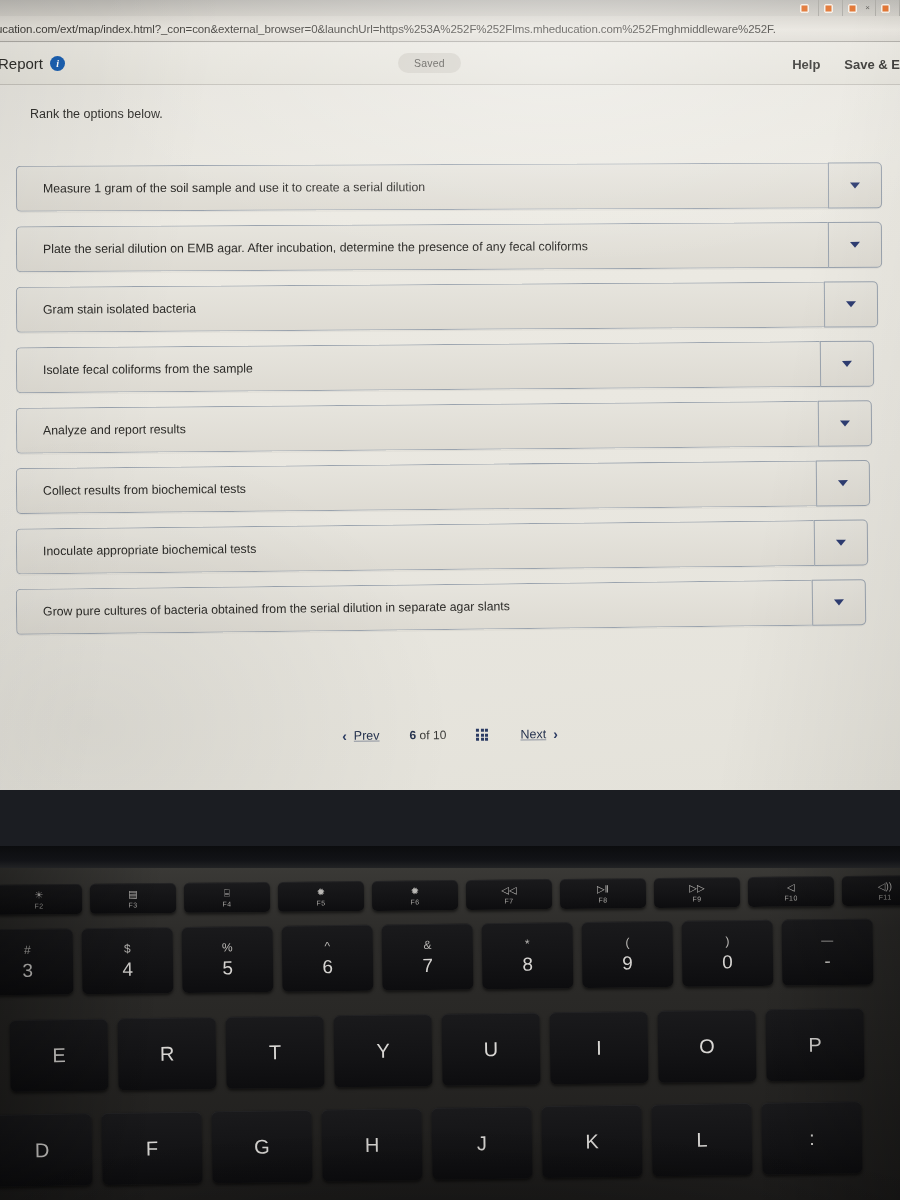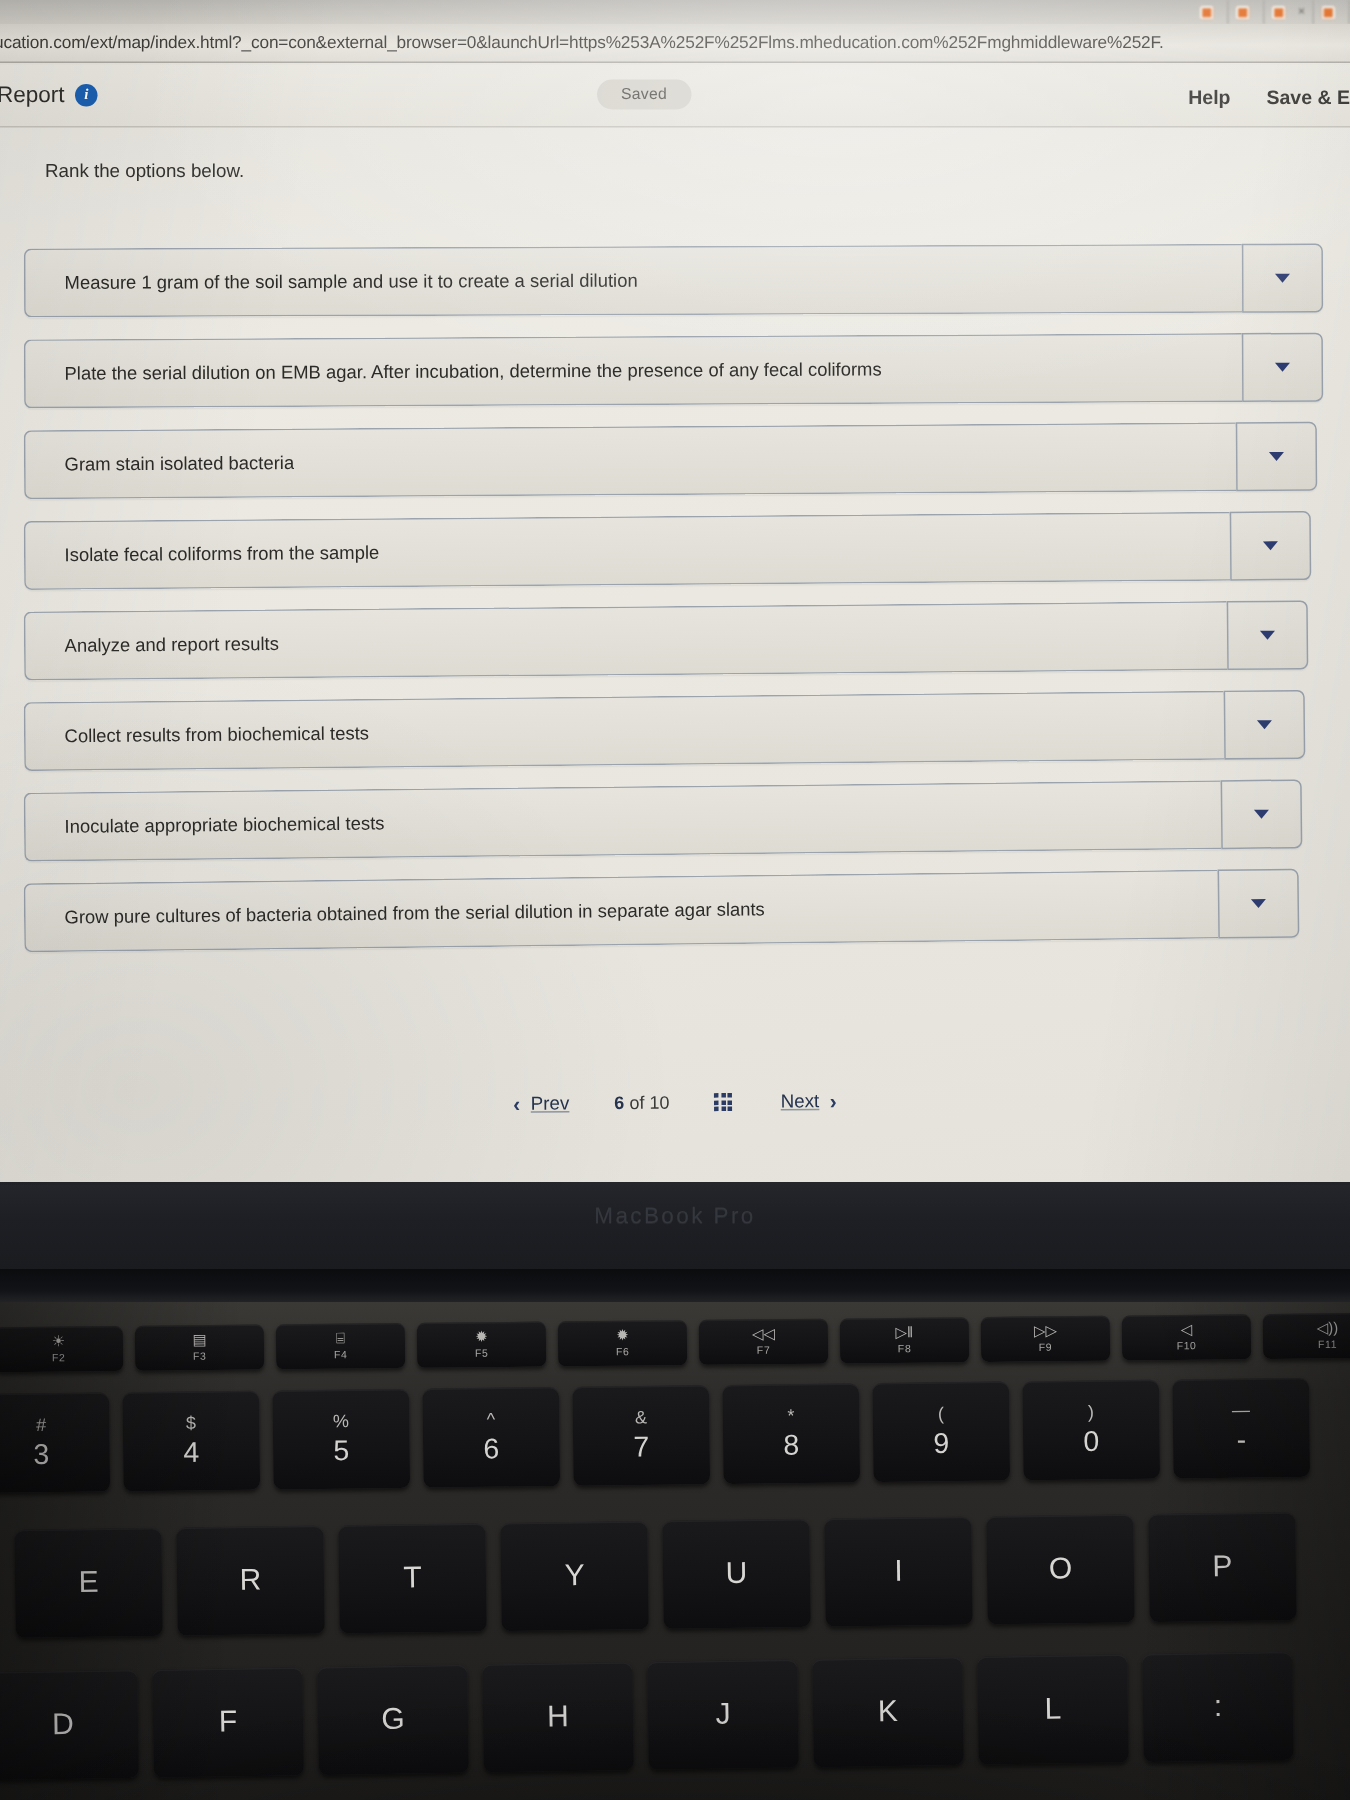--- a/index.html
+++ b/index.html
@@ -358,23 +358,20 @@
       </div>
       <div class="pg-btn">
         <span class="pg-label">Next</span>
         <span class="chev">›</span>
       </div>
     </div>
 
     <div class="screen-glare"></div>
   </div>
 
-  <div class="lid-bottom">
-    <div class="mbp-brand">MacBook Pro</div>
-  </div>
   <div class="hinge"></div>
 
   <div class="deck">
 
     <div class="krow" id="fkeys" style="left: -4px; top: 12px; gap: 8px; transform: rotate(-0.6deg);">
         <div class="key fkey" style="width: 86px;">
           <span class="fk-glyph">☀</span>
           <span class="fk-label">F2</span>
         </div>
         <div class="key fkey" style="width: 86px;">

